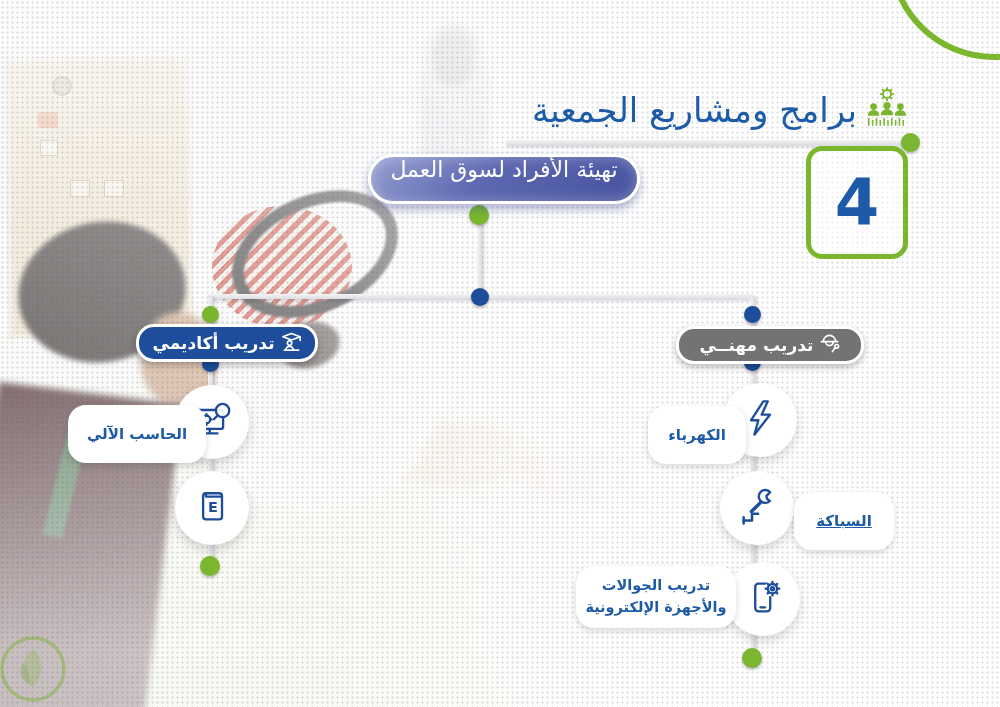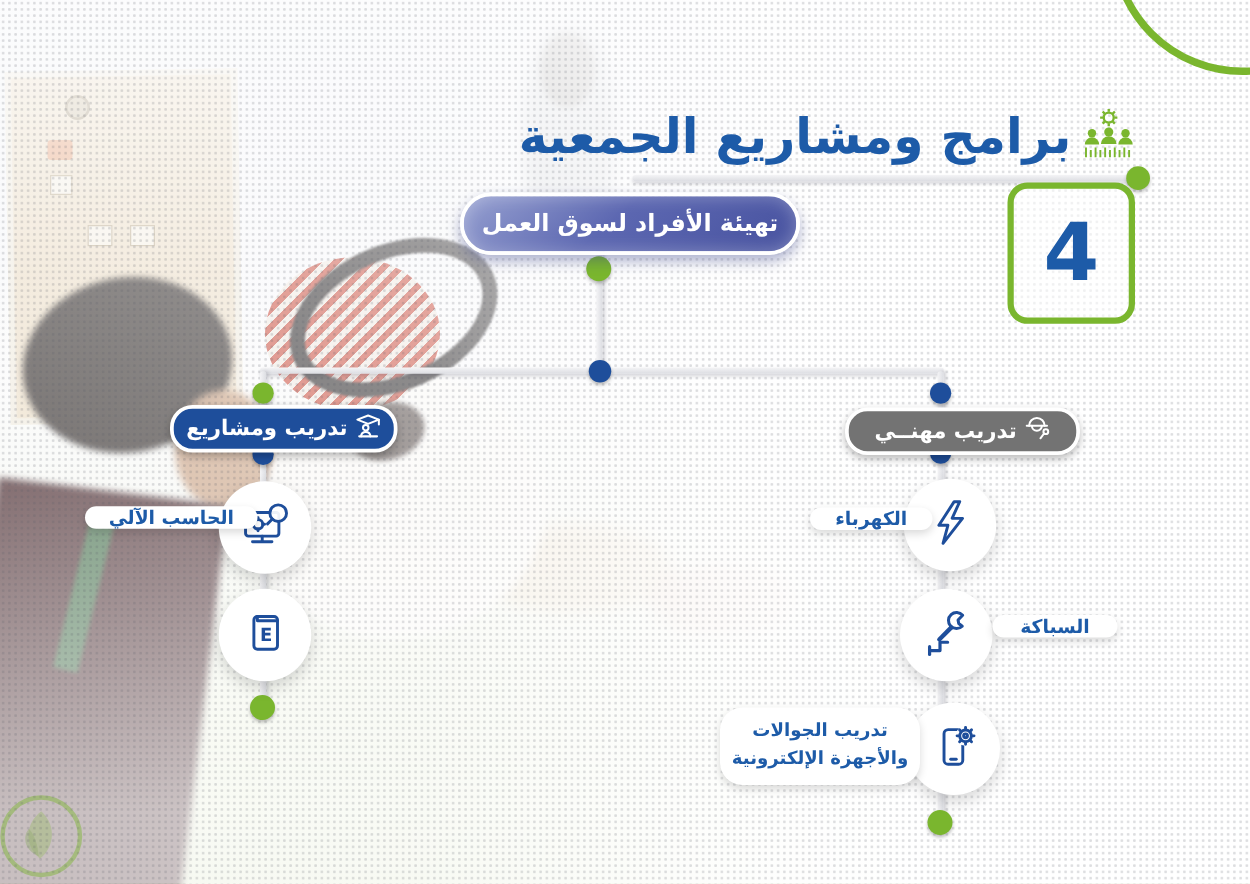--- a/index.html
+++ b/index.html
@@ -61,46 +61,46 @@
   .d-junction{left:471px;top:288px;width:18px;height:18px;}
   .d-l-top{left:202px;top:306px;width:17px;height:17px;}
   .d-l-bot{left:202px;top:355px;width:17px;height:17px;}
   .d-r-top{left:744px;top:306px;width:17px;height:17px;}
   .d-r-bot{left:744px;top:354px;width:17px;height:17px;}
   .d-l-end{left:200px;top:556px;width:20px;height:20px;}
   .d-r-end{left:742px;top:648px;width:20px;height:20px;}
 
   
   .title-row{position:absolute;z-index:7;right:90px;top:86px;display:flex;align-items:center;gap:7px;direction:rtl;}
-  .title-text{font-size:39px;font-weight:bold;color:#1d5ba8;white-space:nowrap;}
+  .title-text{font-size:34px;font-weight:normal;color:#1d5ba8;white-space:nowrap;}
   .badge{position:absolute;z-index:7;left:806px;top:146px;width:92px;height:103px;border:5px solid #7ab62e;
          border-radius:16px;background:rgba(255,255,255,.55);display:flex;align-items:center;justify-content:center;}
   .badge span{font-size:64px;font-weight:bold;color:#1d5ba8;line-height:1;}
 
   
   .root-pill{position:absolute;z-index:7;left:368px;top:154px;width:266px;height:44px;border-radius:26px;
     border:3px solid #fff;background:linear-gradient(140deg,#97a1d1 0%,#5c67b1 45%,#47529f 100%);
     box-shadow:0 5px 10px rgba(55,65,135,.4), inset 0 0 14px rgba(255,255,255,.3);
-    display:flex;align-items:center;justify-content:center;color:#fff;font-weight:bold;font-size:19px;direction:rtl;}
+    display:flex;align-items:flex-start;justify-content:center;color:#fff;font-weight:normal;font-size:22px;direction:rtl;}
   .branch-pill{position:absolute;z-index:7;height:32px;border-radius:18px;border:3px solid #fff;
     display:flex;align-items:center;justify-content:center;gap:6px;direction:rtl;color:#fff;font-weight:bold;
     font-size:17px;box-shadow:0 3px 7px rgba(0,0,0,.28);padding:0 8px;}
   .academic-pill{left:136px;top:324px;width:160px;background:#1e4e9b;}
   .vocational-pill{left:676px;top:326px;width:166px;background:#737373;}
   .node-circle{position:absolute;z-index:7;width:74px;height:74px;border-radius:50%;background:#fff;
     box-shadow:0 5px 12px rgba(0,0,0,.16);display:flex;align-items:center;justify-content:center;}
   .c-l1{left:175px;top:385px;} .c-l2{left:175px;top:471px;}
   .c-r1{left:723px;top:383px;} .c-r2{left:720px;top:471px;} .c-r3{left:726px;top:562px;}
   .item-label{position:absolute;z-index:7;background:#fff;border-radius:18px;box-shadow:0 3px 7px rgba(0,0,0,.15);
     color:#1d5ba8;font-weight:bold;font-size:15px;display:flex;align-items:center;justify-content:center;
-    direction:rtl;text-align:center;height:18px;padding:0 10px;}
+    direction:rtl;text-align:center;height:34px;padding:12px 10px;}
   .lb-computer{left:68px;top:405px;width:118px;}
   .lb-english{left:243px;top:489px;width:124px;}
   .lb-electric{left:648px;top:406px;width:78px;}
-  .lb-plumbing{left:794px;top:492px;width:80px;}
+  .lb-plumbing{left:794px;top:492px;width:80px;text-decoration:underline;}
   .lb-maintenance{left:576px;top:566px;width:148px;height:62px;font-size:14.5px;line-height:1.5;padding:0 6px;}
 </style>
 </head>
 <body>
 
 <div class="canvas">
 
   <div class="bg-base"></div>
   <div class="photo-layer">
     <div class="ph-panel"></div>
@@ -181,21 +181,21 @@
   <div class="branch-pill academic-pill">
     <span>
       <svg width="21" height="21" viewBox="0 0 22 22" fill="none" stroke="#fff" stroke-width="1.7" stroke-linecap="round" stroke-linejoin="round">
         <polygon points="11,2.5 20,6 11,9.5 2,6"></polygon>
           <path d="M20,6 V10"></path>
         <circle cx="9" cy="12.7" r="2.3"></circle>
           <path d="M5,20 c.5,-5 7.5,-5 8,0"></path>
           <path d="M3.5,20 H18.5"></path>
       </svg>
     </span>
-    <span>تدريب ومشاريع</span>
+    <span>تدريب أكاديمي</span>
   </div>
   <div class="branch-pill vocational-pill">
     <span>
       <svg width="21" height="21" viewBox="0 0 22 22" fill="none" stroke="#fff" stroke-width="1.7" stroke-linecap="round" stroke-linejoin="round">
         <path d="M4.5,9 a6.5,6.5 0 0 1 13,0"></path>
           <path d="M2.5,9 H19.5"></path>
         <path d="M6.8,9 a4.2,4.2 0 0 0 8.4,0"></path>
         <circle cx="18.5" cy="14" r="2"></circle>
           <path d="M17,15.5 L14,19.5"></path>
       </svg>

